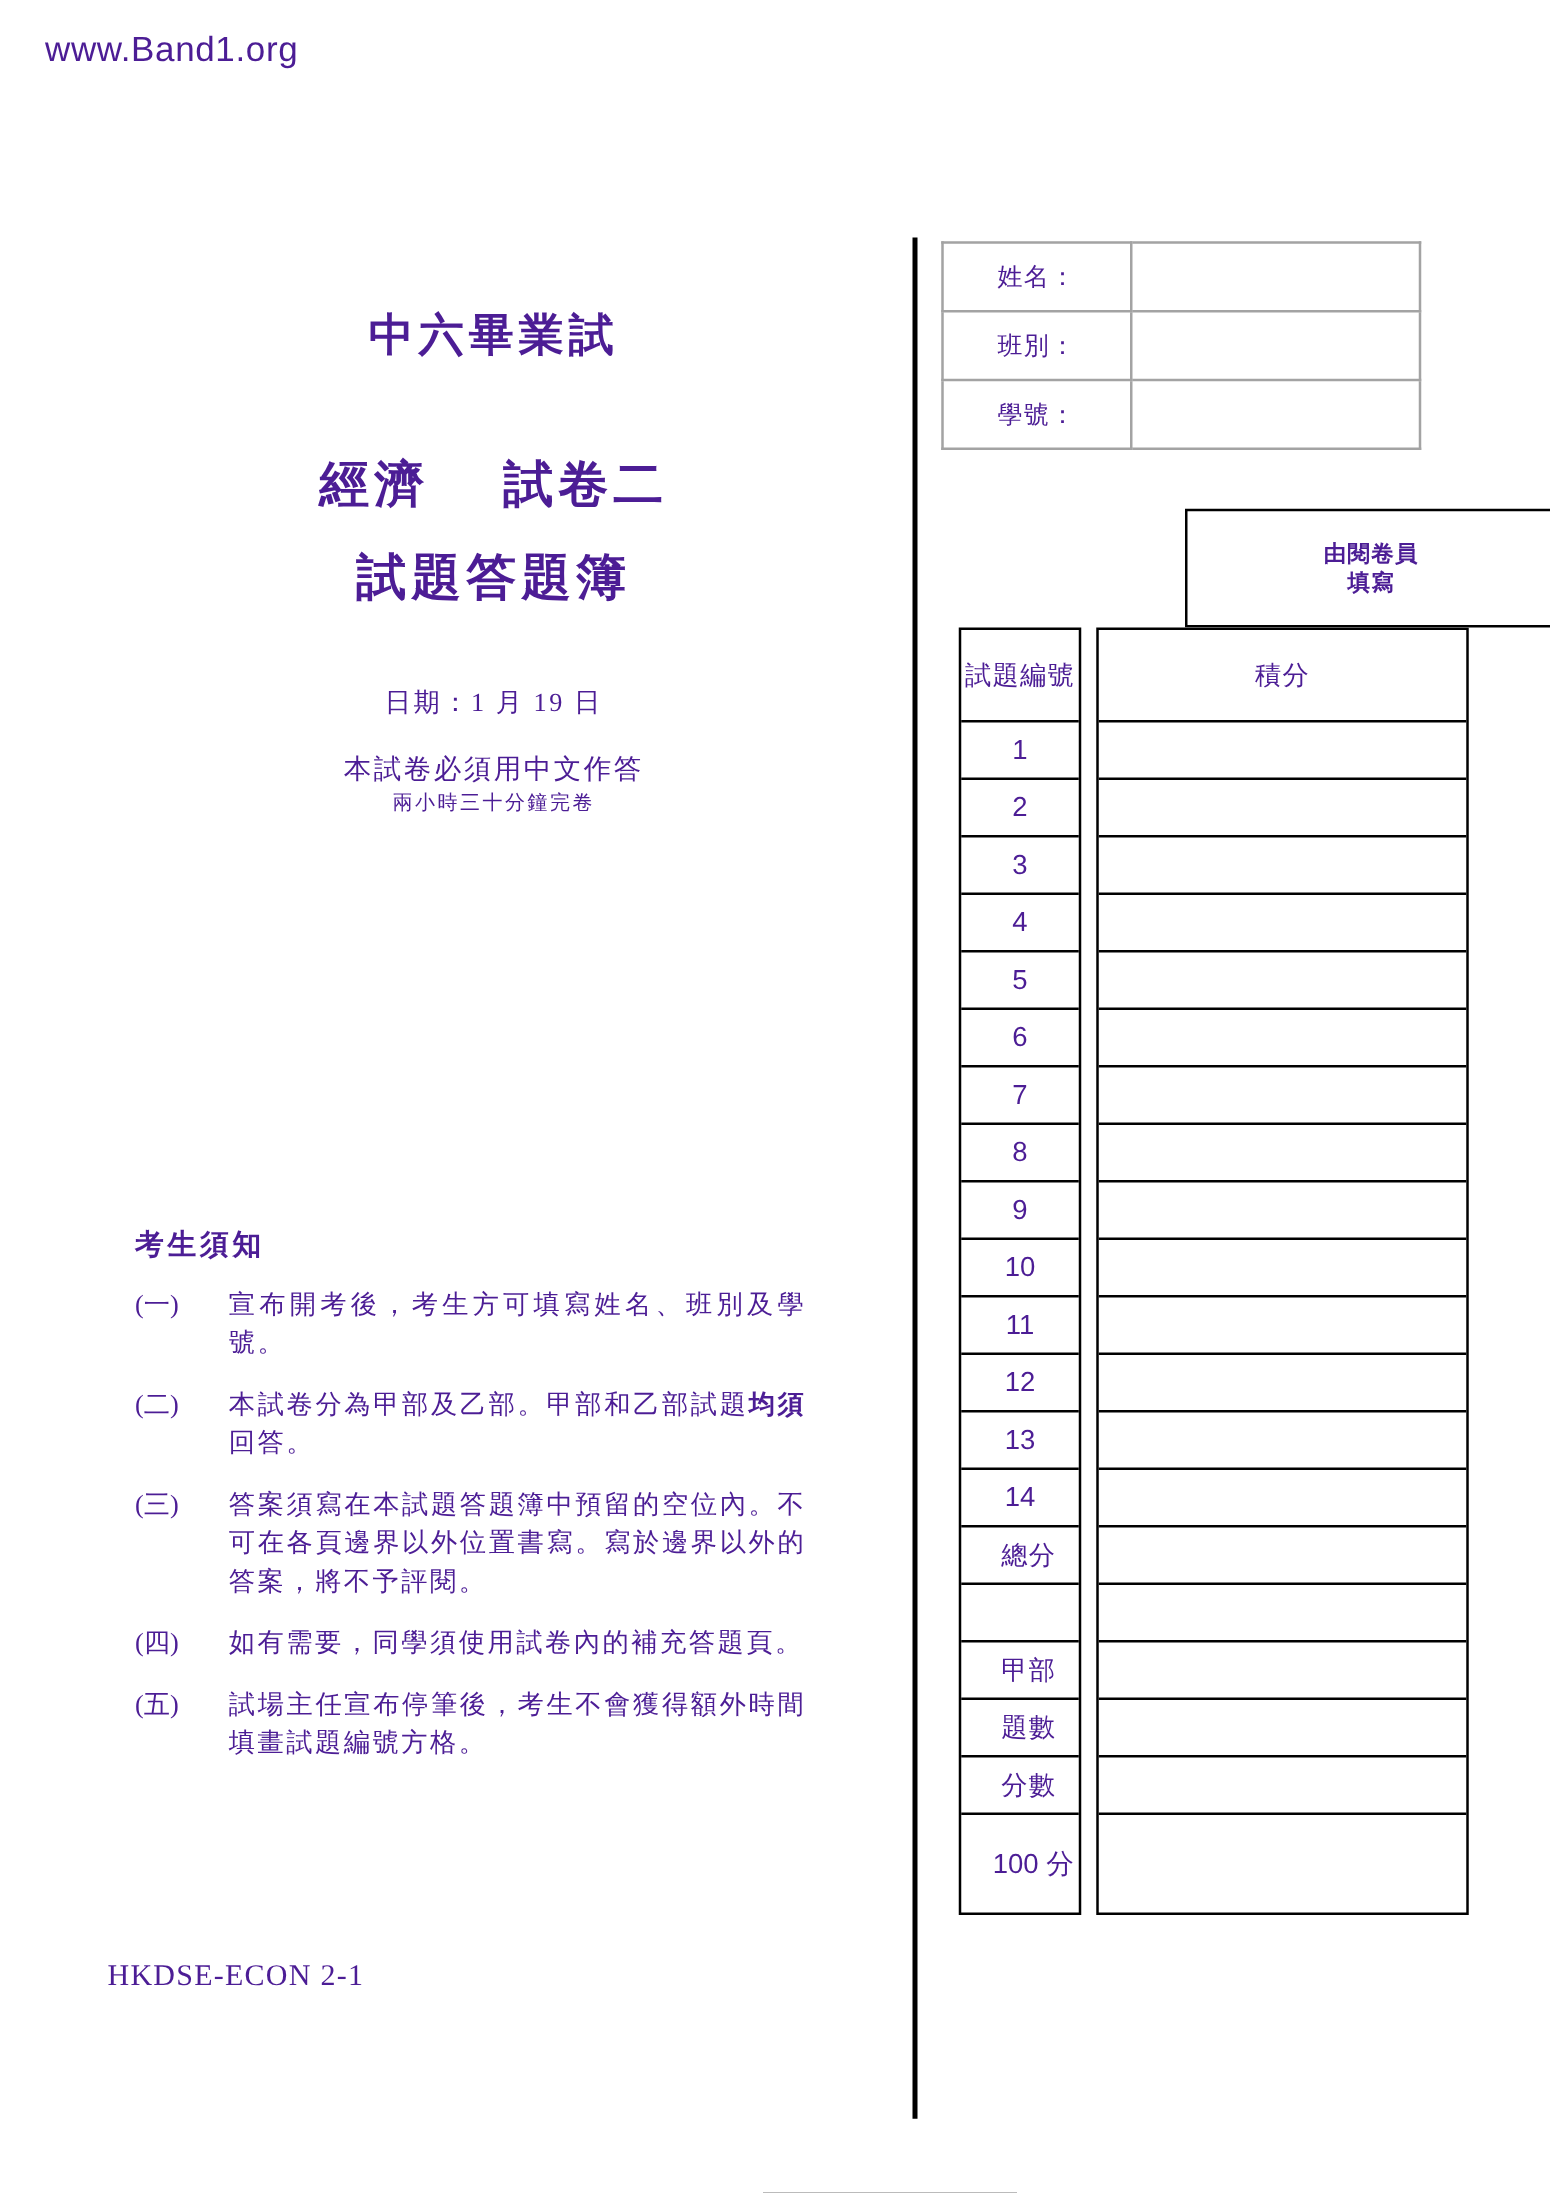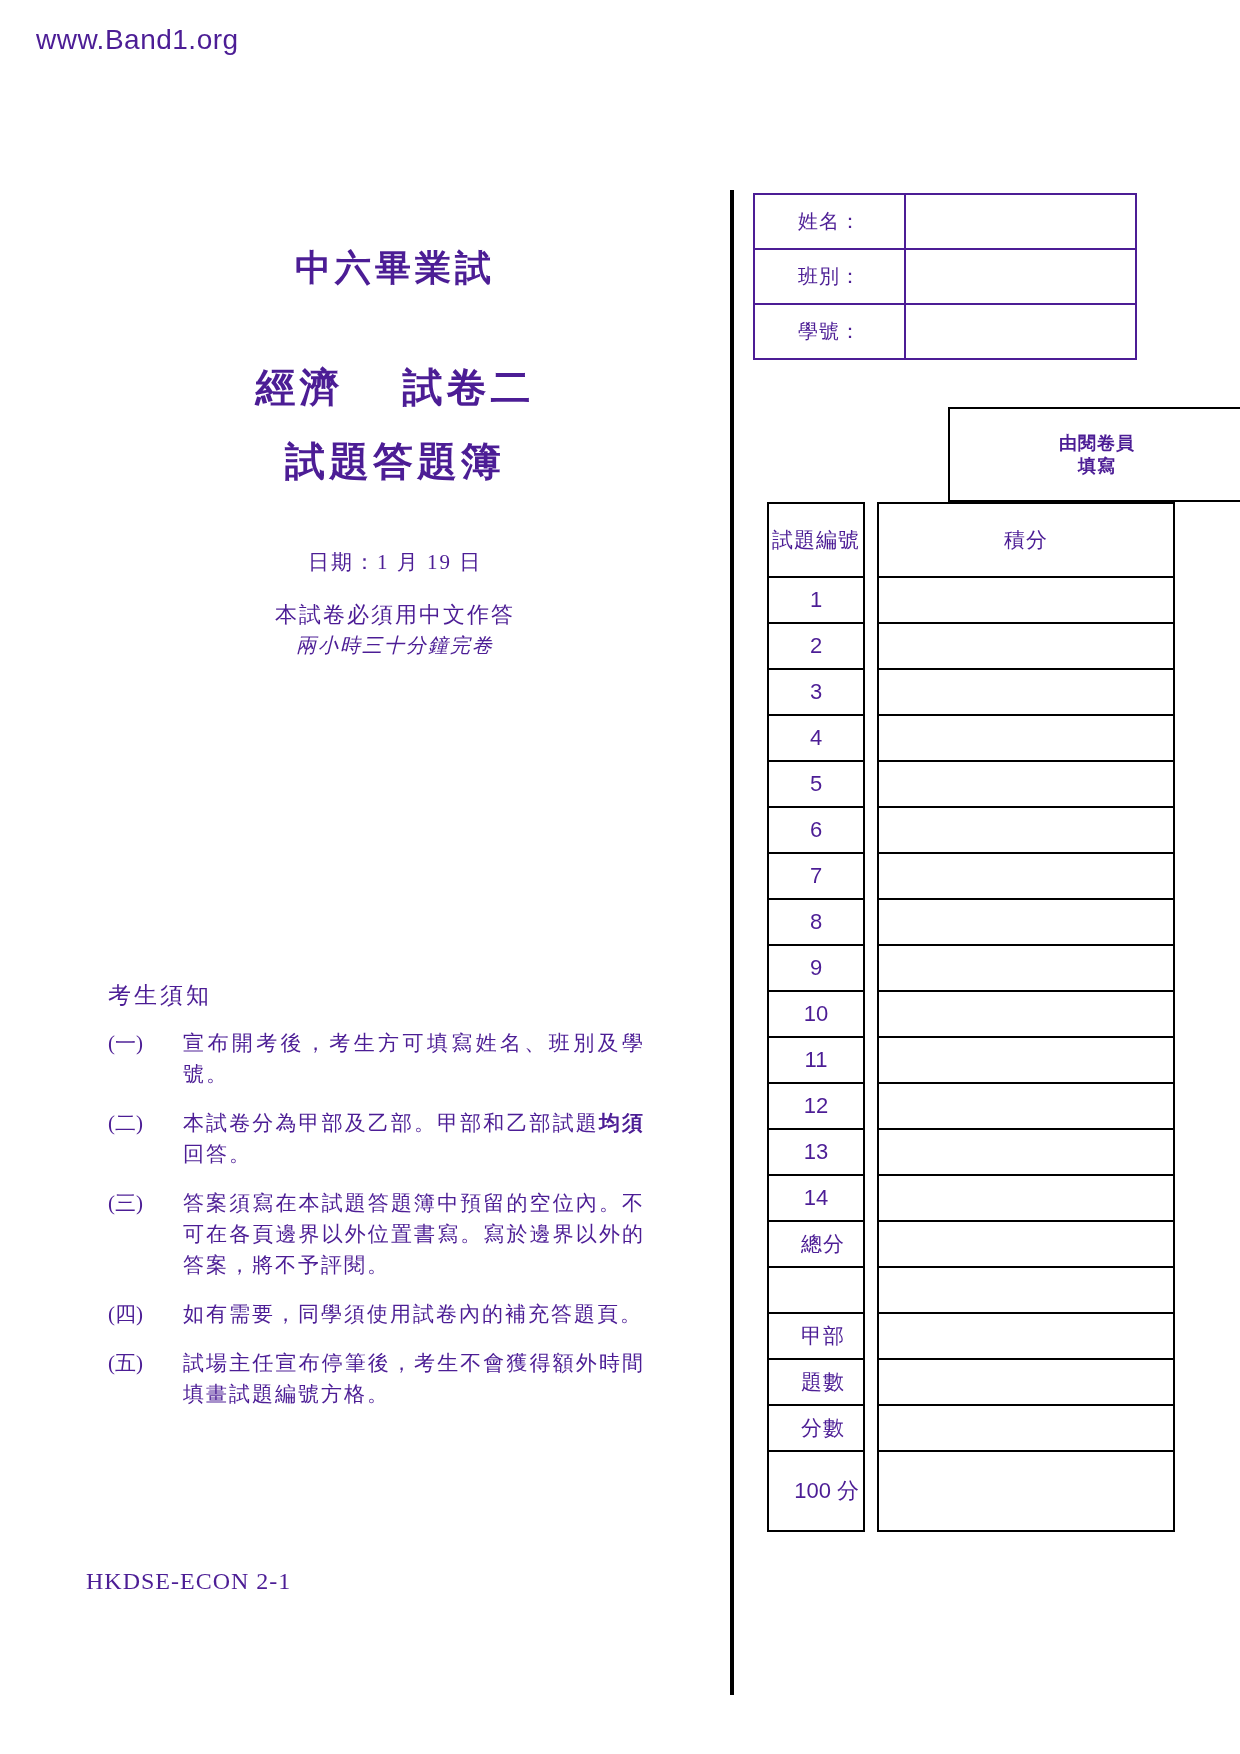--- a/index.html
+++ b/index.html
@@ -23,27 +23,27 @@
     position:absolute; left:30px; width:730px; text-align:center;
     font-family:"Liberation Sans", sans-serif; font-weight:bold;
     letter-spacing:4px; white-space:pre;
   }
   .exam-title   { top:244px; font-size:36px; }
   .paper-title  { top:360px; font-size:40px; }
   .booklet-title{ top:434px; font-size:40px; }
   .c-line { position:absolute; left:30px; width:730px; text-align:center; }
   .date-line { top:548px; font-size:21px; letter-spacing:2px; }
   .note-1    { top:600px; font-size:22px; letter-spacing:2px; }
-  .note-2    { top:632px; font-size:20px; letter-spacing:2px;font-style:italic; }
+  .note-2    { top:632px; font-size:16px; letter-spacing:2px; }
   
   .student-form {
     position:absolute; left:753px; top:193px; width:384px;
     border-collapse:collapse;
   }
-  .student-form td { border:2px solid #4c1d95; height:51px;font-family:Liberation Mono, monospace; }
+  .student-form td { border:2px solid #a3a3a3; height:51px;font-family:Liberation Mono, monospace; }
   .student-form td.f-label {
     width:147px; text-align:center; font-size:20px; letter-spacing:1px;
   }
   
   .grader-box {
     position:absolute; left:920px; top:407px; width:298px; height:95px;
     border:2px solid #000; box-sizing:border-box;
     display:flex; flex-direction:column; justify-content:center; align-items:center;
     font-family:"Liberation Sans", sans-serif; font-weight:bold;
     font-size:18px; line-height:23px; letter-spacing:1px;margin-left:28px;
@@ -64,21 +64,21 @@
   .cell.num   { font-family:"Liberation Sans", sans-serif; font-size:22px; }
   .cell.lab   { justify-content:flex-end; padding-right:18px; font-size:21px; letter-spacing:1px; }
   .cell.blank { }
   .cell.total {
     height:78px; justify-content:flex-end; padding-right:4px;
     font-family:"Liberation Sans", sans-serif; font-size:22px;
   }
   
   .inst-heading {
     position:absolute; left:108px; top:980px;
-    font-family:"Liberation Sans", sans-serif; font-weight:normal;
+    font-family:"Liberation Sans", sans-serif; font-weight:bold;
     font-size:23px; letter-spacing:3px;
   }
   .inst-list { position:absolute; left:108px; top:1028px; width:545px; }
   .inst-item { display:flex; margin-bottom:18px; }
   .inst-num  { flex:none; width:75px; font-size:21px; line-height:31px; }
   .inst-text {
     width:462px; font-size:21px; line-height:31px; letter-spacing:2px;
     text-align:justify; text-justify:inter-character; line-break:strict;
   }
   .inst-text b { font-weight:bold; }

